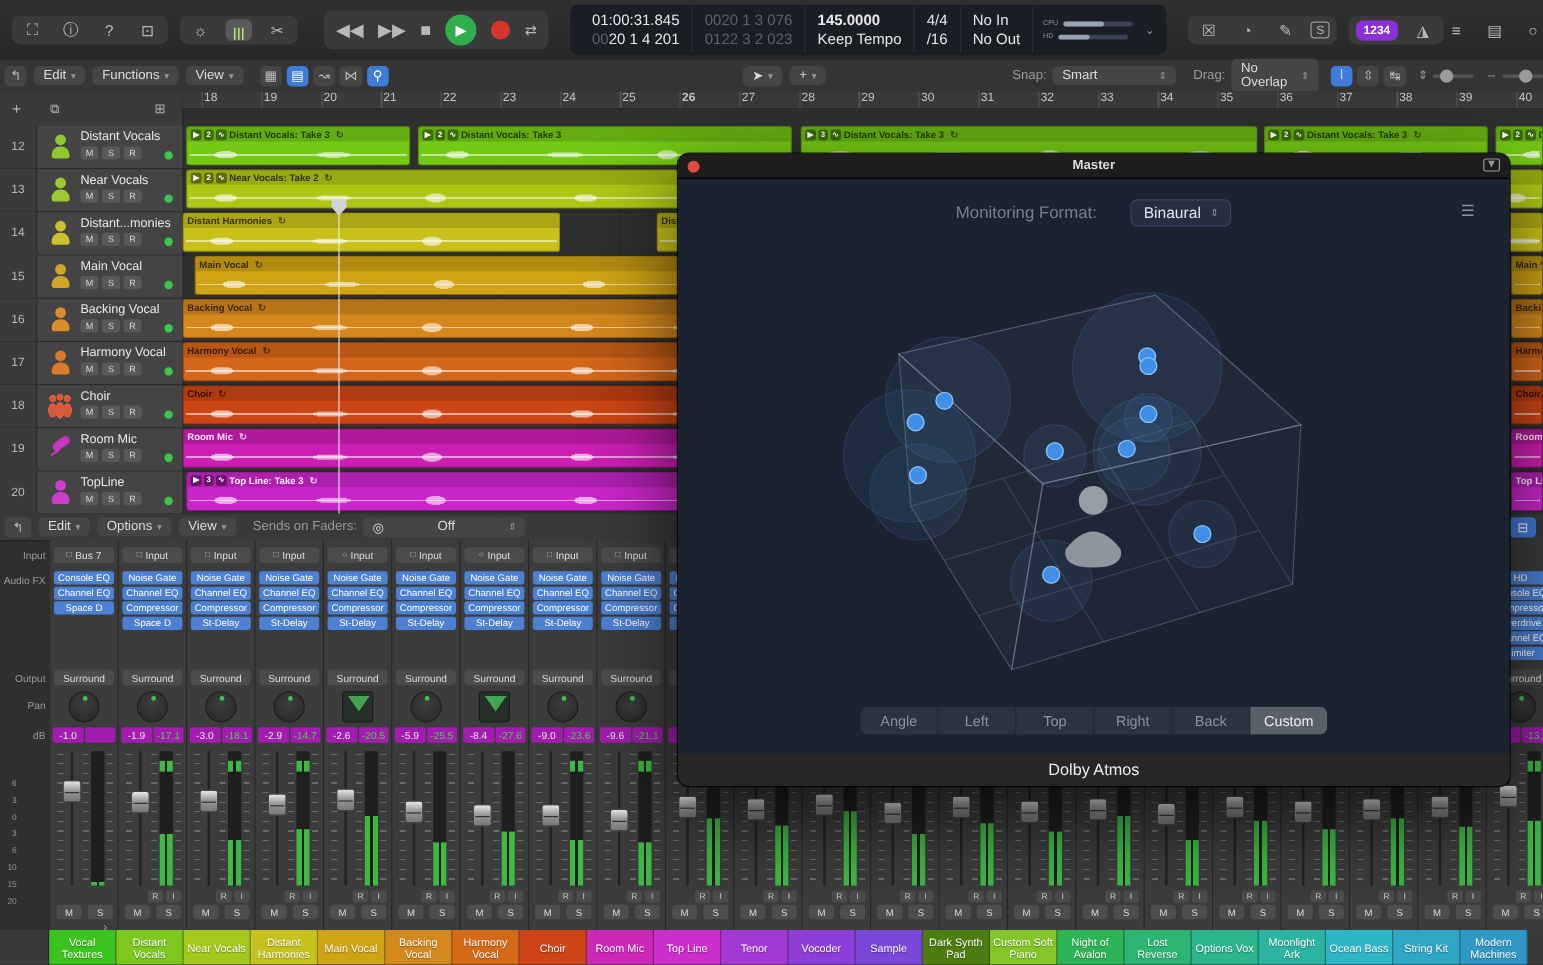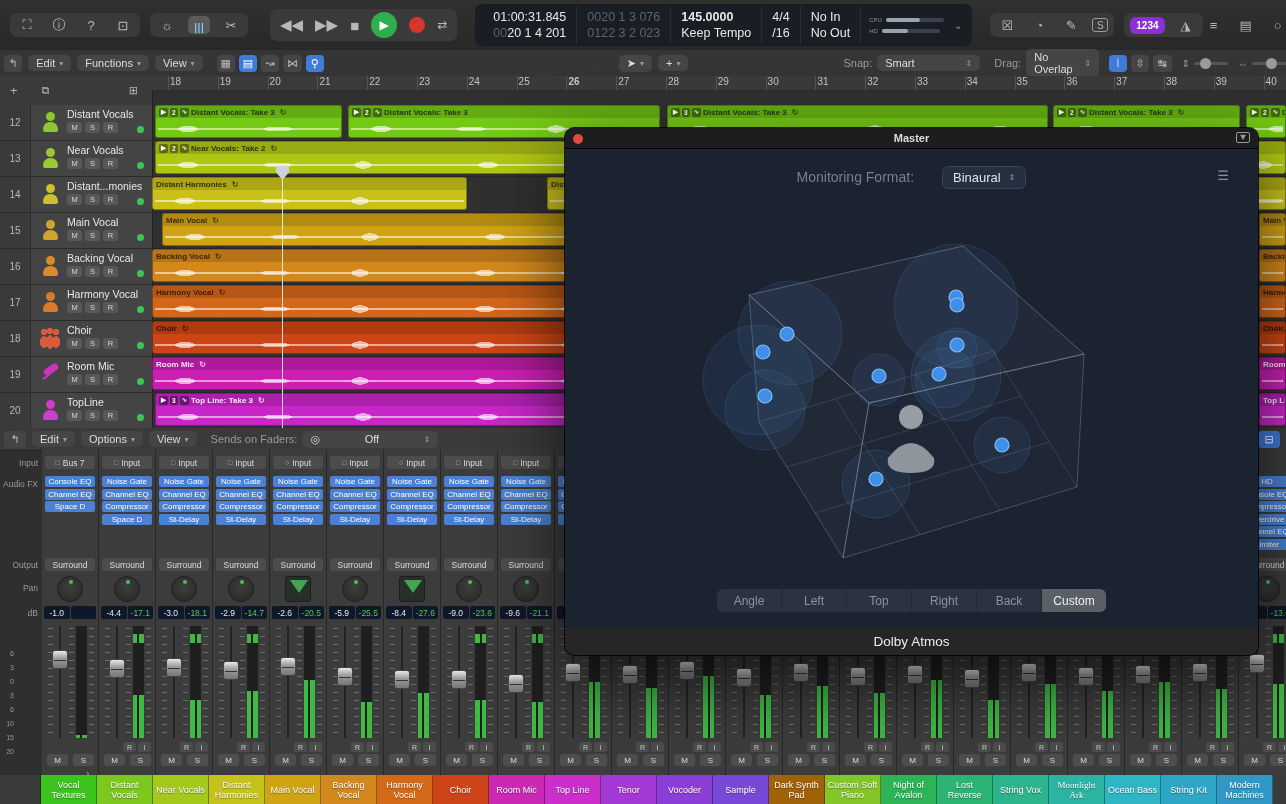--- a/index.html
+++ b/index.html
@@ -2,21 +2,21 @@
 <html><head>
 <meta charset="utf-8">
 <style>
   html,body{margin:0;padding:0;background:#1a1a1a;font-family:"Liberation Sans",sans-serif;-webkit-user-select:none;user-select:none}
   #app{position:relative;width:1286px;height:804px;background:#2b2b2b;overflow:hidden;color:#ccc}
 
   
   #topbar{position:absolute;left:0;top:0;width:1286px;height:50px;background:linear-gradient(#303030,#282828);border-bottom:1px solid #141414;display:flex;align-items:center}
   .tb-group{display:flex;align-items:center;background:#3a3a3a;border-radius:7px;padding:3px 6px;margin-left:10px;gap:10px}
   .tb-ico{width:22px;height:18px;display:flex;align-items:center;justify-content:center;color:#b8b8b8;font-size:13px}
-  .tb-ico.sel{background:#5a5a5a;border-radius:5px;color:#7dd3fc}
+  .tb-ico.sel{background:#5a5a5a;border-radius:5px;color:#bef264}
   .transport{display:flex;align-items:center;gap:12px;background:#3a3a3a;border-radius:7px;padding:3px 10px;margin-left:22px}
   .tbtn{font-size:15px;color:#b8b8b8}
   .playbtn{width:26px;height:26px;border-radius:50%;background:#2fae4d;color:#fff;display:flex;align-items:center;justify-content:center;font-size:12px}
   .recbtn{width:16px;height:16px;border-radius:50%;background:#d6352b}
   
   #lcd{display:flex;align-items:stretch;background:#1a1d24;border-radius:7px;margin-left:18px;height:38px;padding:2px 8px;color:#e8e8e8}
   .lcd-sec{display:flex;flex-direction:column;justify-content:center;padding:0 10px;border-right:1px solid #2a2e38;font-size:12.5px;line-height:16px;white-space:nowrap}
   .lcd-sec:last-child{border-right:none}
   .dim{color:#5b6270}
   .lcd-meters{display:flex;flex-direction:column;justify-content:center;gap:5px;padding:0 8px;font-size:6px;color:#8b93a0}
@@ -92,21 +92,21 @@
   .inbtn{position:absolute;left:3px;top:6px;right:3px;height:13px;background:#4c4c4c;border-radius:3px;display:flex;align-items:center;justify-content:center;gap:3px;font-size:8.5px;color:#ddd}
   .inglyph{font-size:7px;color:#bbb}
   .fxwrap{position:absolute;left:3px;top:26px;right:3px}
   .fx{height:11px;margin-bottom:1.5px;background:#4b80d2;border-radius:2px;color:#fff;font-size:8px;display:flex;align-items:center;justify-content:center;overflow:hidden;white-space:nowrap}
   .outbtn{position:absolute;left:3px;top:108px;right:3px;height:13px;background:#4c4c4c;border-radius:3px;display:flex;align-items:center;justify-content:center;font-size:8.5px;color:#ddd;overflow:hidden}
   .knob{position:absolute;left:15px;top:126px;width:26px;height:26px;border-radius:50%;background:radial-gradient(circle at 50% 40%,#3e3e3e,#262626);border:1px solid #1e1e1e;box-sizing:border-box}
   .knob::after{content:"";position:absolute;left:11px;top:3px;width:4px;height:4px;border-radius:50%;background:#3ec74f}
   .gridpan{position:absolute;left:15px;top:126px;width:26px;height:26px;border-radius:3px;background:#263028;border:1px solid #1c1c1c;box-sizing:border-box}
   .gridpan::after{content:"";position:absolute;left:4px;top:3px;width:0;height:0;border-left:9px solid transparent;border-right:9px solid transparent;border-top:13px solid #49b85c;opacity:.85}
   .dbrow{position:absolute;left:2px;top:156px;right:2px;display:flex;gap:1px}
-  .dbcell{flex:1;height:13px;background:#0f172a;border-radius:2px;font-size:8.5px;display:flex;align-items:center;justify-content:center;color:#e8e8e8}
+  .dbcell{flex:1;height:13px;background:#a21caf;border-radius:2px;font-size:8.5px;display:flex;align-items:center;justify-content:center;color:#e8e8e8}
   .dbcell.lvl{color:#4ad04a}
   .fzone{position:absolute;left:0;top:176px;width:57px;height:112px}
   .ticks{position:absolute;top:2px;bottom:2px;width:5px;background:repeating-linear-gradient(to bottom,#6a6a6a 0 1px,transparent 1px 8px)}
   .ftrack{position:absolute;left:17px;top:0;width:2px;height:112px;background:#232323}
   .fcap{position:absolute;left:10px;width:16px;height:19px;border-radius:3px;background:linear-gradient(#e8e8e8,#9a9a9a 45%,#777);border:1px solid #444;box-sizing:border-box}
   .fcap::after{content:"";position:absolute;left:1px;right:1px;top:9px;height:1px;background:#333}
   .meter{position:absolute;left:34px;top:0;width:11px;height:112px;background:#1f1f1f;border-radius:1px}
   .mfill{position:absolute;left:0;bottom:0;width:11px;background:linear-gradient(90deg,#3fb845 0 4.5px,#1f1f1f 4.5px 6.5px,#3fb845 6.5px)}
   .mpeak{position:absolute;left:34px;top:8px;width:11px;height:9px;background:linear-gradient(90deg,#3fb845 0 4.5px,transparent 4.5px 6.5px,#3fb845 6.5px)}
   .rirow{position:absolute;right:4px;top:292px;display:flex;gap:2px}
@@ -667,21 +667,21 @@
             </div>
             <div class="fxwrap">
               <div class="fx">Noise Gate</div>
               <div class="fx">Channel EQ</div>
               <div class="fx">Compressor</div>
               <div class="fx">Space D</div>
             </div>
             <div class="outbtn">Surround</div>
             <div class="knob"></div>
             <div class="dbrow">
-              <span class="dbcell">-4.4</span>
+              <span class="dbcell">-1.9</span>
               <span class="dbcell lvl">-17.1</span>
             </div>
             <div class="fzone">
               <div class="ticks" style="left: 6px;"></div>
               <div class="ticks" style="left: 27px;"></div>
               <div class="ticks" style="left: 47px;"></div>
               <div class="ftrack"></div>
               <div class="fcap" style="top: 33px;"></div>
               <div class="meter"></div>
               <div class="mfill" style="left: 34px; height: 43px;"></div>
@@ -1235,26 +1235,26 @@
       <div class="bl" style="background: rgb(198, 194, 28);">Distant Harmonies</div>
       <div class="bl" style="background: rgb(206, 164, 20);">Main Vocal</div>
       <div class="bl" style="background: rgb(210, 136, 28);">Backing Vocal</div>
       <div class="bl" style="background: rgb(212, 106, 24);">Harmony Vocal</div>
       <div class="bl" style="background: rgb(204, 68, 24);">Choir</div>
       <div class="bl" style="background: rgb(204, 40, 182);">Room Mic</div>
       <div class="bl" style="background: rgb(204, 46, 204);">Top Line</div>
       <div class="bl" style="background: rgb(164, 56, 212);">Tenor</div>
       <div class="bl" style="background: rgb(140, 62, 216);">Vocoder</div>
       <div class="bl" style="background: rgb(120, 72, 216);">Sample</div>
-      <div class="bl" style="background: #a16207;">Dark Synth Pad</div>
+      <div class="bl" style="background: #4d7c0f;">Dark Synth Pad</div>
       <div class="bl" style="background: rgb(132, 198, 40);">Custom Soft Piano</div>
       <div class="bl" style="background: rgb(44, 180, 86);">Night of Avalon</div>
       <div class="bl" style="background: rgb(44, 180, 114);">Lost Reverse</div>
-      <div class="bl" style="background: rgb(44, 180, 140);">String Vox</div>
-      <div class="bl" style="background: rgb(44, 180, 162); font-family: Liberation Serif, serif;">Moonlight Ark</div>
+      <div class="bl" style="background: rgb(44, 180, 140);">Options Vox</div>
+      <div class="bl" style="background: rgb(44, 180, 162);">Moonlight Ark</div>
       <div class="bl" style="background: rgb(46, 182, 196);">Ocean Bass</div>
       <div class="bl" style="background: rgb(46, 166, 198);">String Kit</div>
       <div class="bl" style="background: rgb(48, 152, 198);">Modern Machines</div>
     </div>
 
   <div id="atmos">
     <svg width="693" height="527" viewBox="0 0 693 527">
       <g id="halos">
           <circle cx="391" cy="178" r="62" fill="rgba(70,130,200,0.10)" stroke="rgba(100,150,210,0.18)"></circle>
           <circle cx="391" cy="248" r="45" fill="rgba(70,130,200,0.10)" stroke="rgba(100,150,210,0.18)"></circle>

